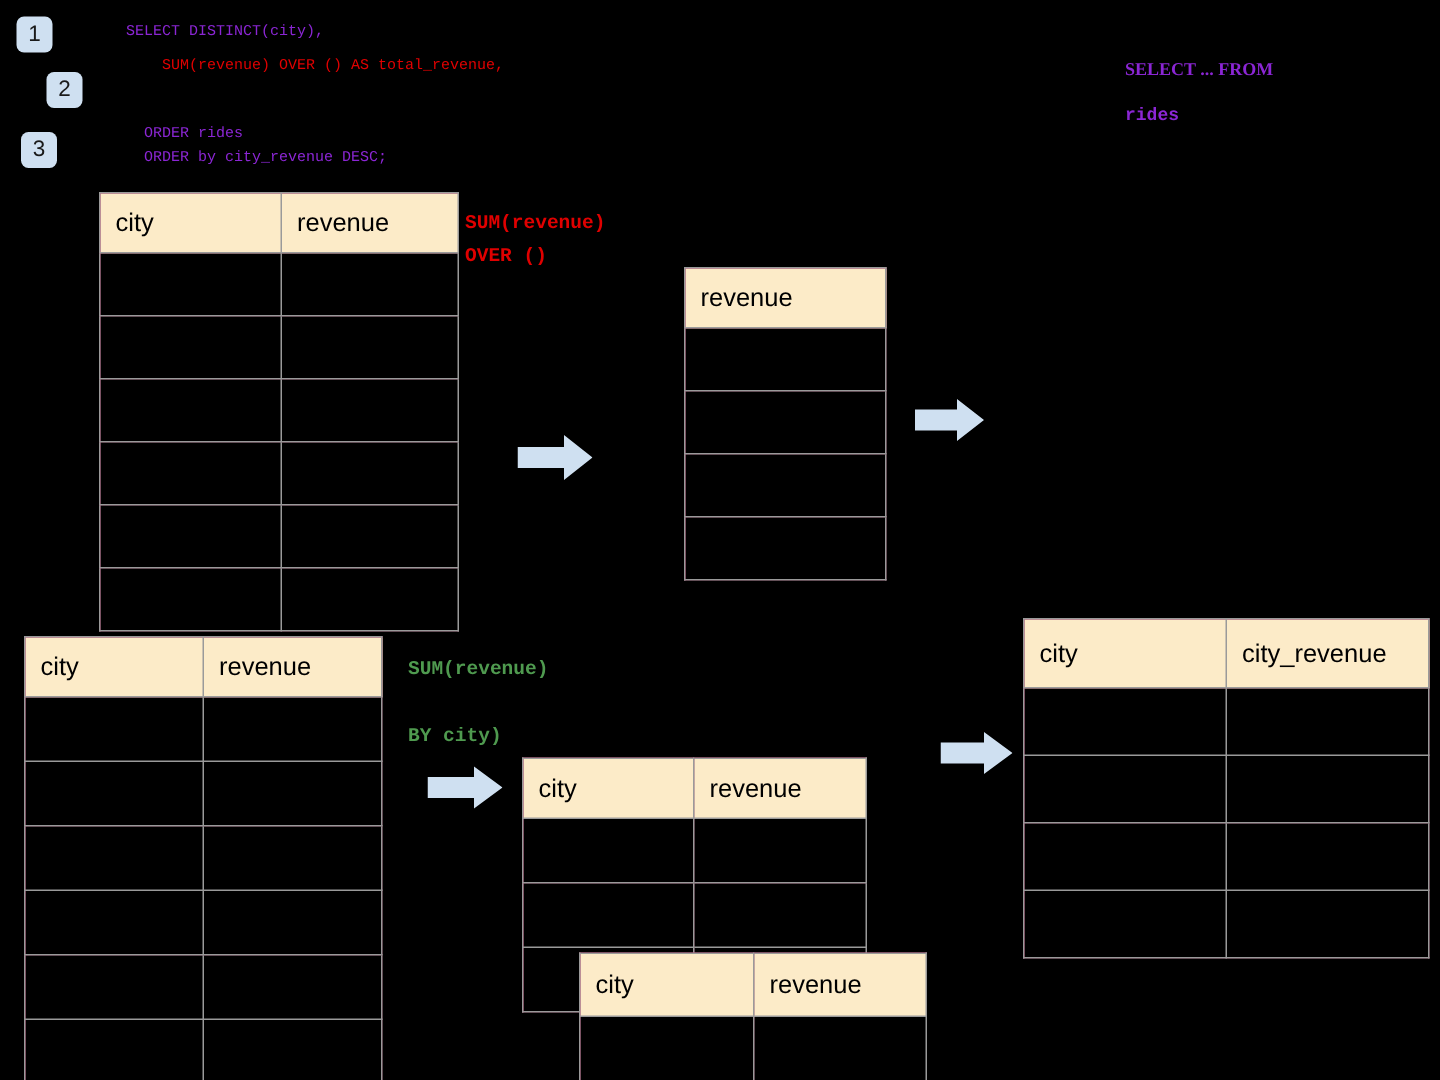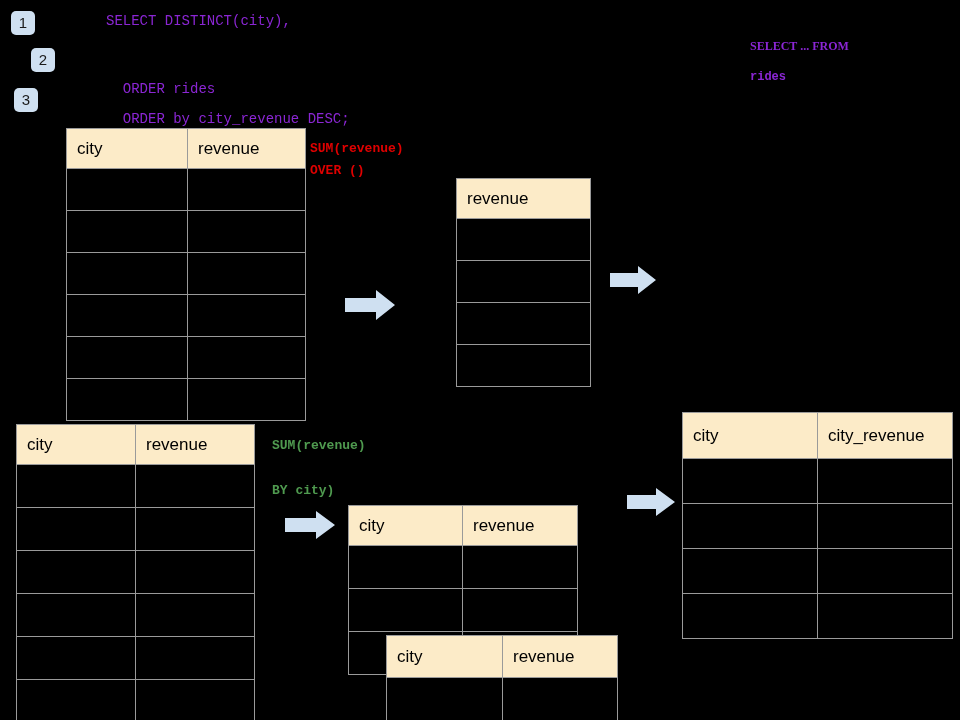--- a/index.html
+++ b/index.html
@@ -27,25 +27,24 @@
     font-family: "Liberation Sans", sans-serif;
     font-size: 15px;
     line-height: 24px;
     text-align: center;
   }
 
   
   .code {
     position: absolute;
     font-family: "Liberation Mono", "DejaVu Sans Mono", monospace;
-    font-size: 14px;
+    font-size: 10px;
     line-height: 21.5px;
     white-space: pre;
     letter-spacing: 0px;
-    margin-left: 22px;
   }
   .code-purple { color: #8b26d4; }
   .code-red    { color: #e00000; }
   .code-green  { color: #4f9a4f; }
 
   .side-note {
     position: absolute;
     font-family: "Liberation Mono", "DejaVu Sans Mono", monospace;
     font-size: 12px;
     line-height: 19px;
@@ -96,22 +95,23 @@
 </head>
 <body>
 
 <div id="canvas">
 
   <div class="badge" style="left:11px; top:11px;">1</div>
   <div class="badge" style="left:31px; top:48px;">2</div>
   <div class="badge" style="left:14px; top:88px;">3</div>
 
   <div class="code code-purple" style="left:84px; top:11px;">SELECT DISTINCT(city),</div>
+  <div class="code code-red" style="left:84px; top:34px;">    SUM(revenue) OVER () AS total_revenue,</div>
   <div class="code code-purple" style="left:84px; top:79px;">  ORDER rides</div>
-  <div class="code code-purple" style="left:84px; top:109px;">  ORDER by city_revenue DESC;</div>
+  <div class="code code-purple" style="left:84px; top:95px;">  ORDER by city_revenue DESC;</div>
 
   <div class="side-note" style="left:750px; top:37px;font-family:Liberation Serif, serif;">SELECT ... FROM</div>
   <div class="side-note" style="left:750px; top:68px;">rides</div>
 
   <div class="annot annot-red" style="left:310px; top:138px;">SUM(revenue)</div>
   <div class="annot annot-red" style="left:310px; top:160px;">OVER ()</div>
 
   <div class="annot annot-green" style="left:272px; top:435px;">SUM(revenue)</div>
   <div class="annot annot-green" style="left:272px; top:480px;">BY city)</div>
 

